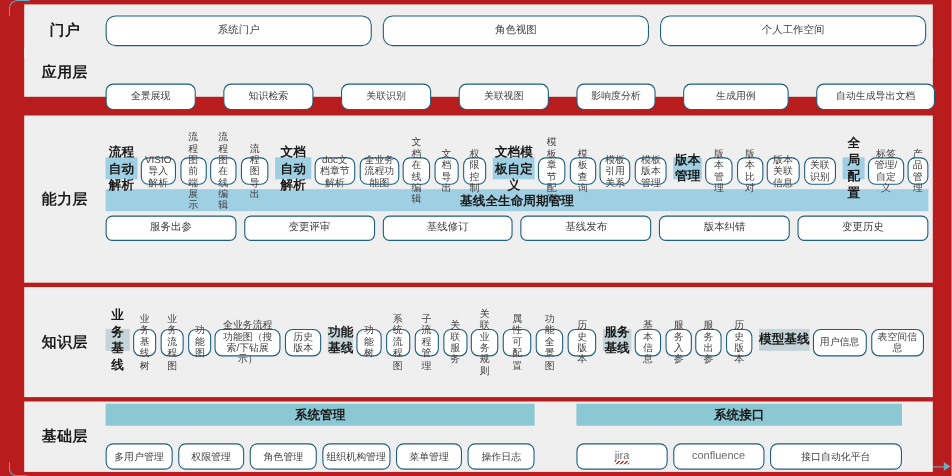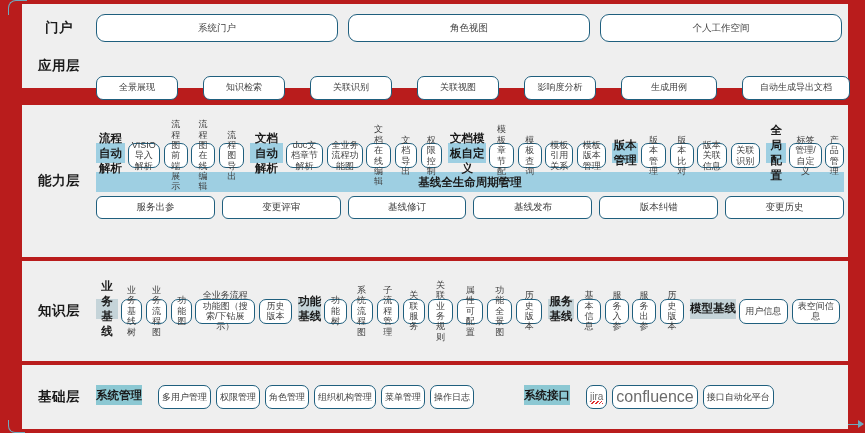--- a/index.html
+++ b/index.html
@@ -160,21 +160,21 @@
     justify-content: center;
     text-align: center;
   }
 
   
   .base-groups {
     display: flex;
     gap: 38px;
     align-items: flex-start;
   }
-  .base-group { display: flex; flex-direction: row; gap: 16px; }
+  .base-group { display: flex; flex-direction: column; gap: 16px; }
   .base-head {
     background: #8cc8d3;
     color: #1a1a1a;
     font-weight: bold;
     font-size: 11.5px;
     height: 20px;
     display: flex;
     align-items: center;
     justify-content: center;
   }
@@ -189,21 +189,21 @@
     padding-bottom: 1px;
   }
   .jira-word::after {
     content: "";
     position: absolute;
     left: 0; right: 0; bottom: -1px;
     height: 3px;
     background-image: repeating-linear-gradient(135deg,
         #e03131 0 1.2px, transparent 1.2px 2.6px);
   }
-  .confluence-word { color: #6b6b6b; font-size: 16px; }
+  .confluence-word { color: #6b6b6b; font-size: 10px; }
 
   
   .edge-tl {
     position: absolute;
     left: 8px; top: 0px;
     width: 18px; height: 14px;
     border-left: 1.5px solid #6fa9bd;
     border-top: 1.5px solid #6fa9bd;
     border-top-left-radius: 8px;
   }

